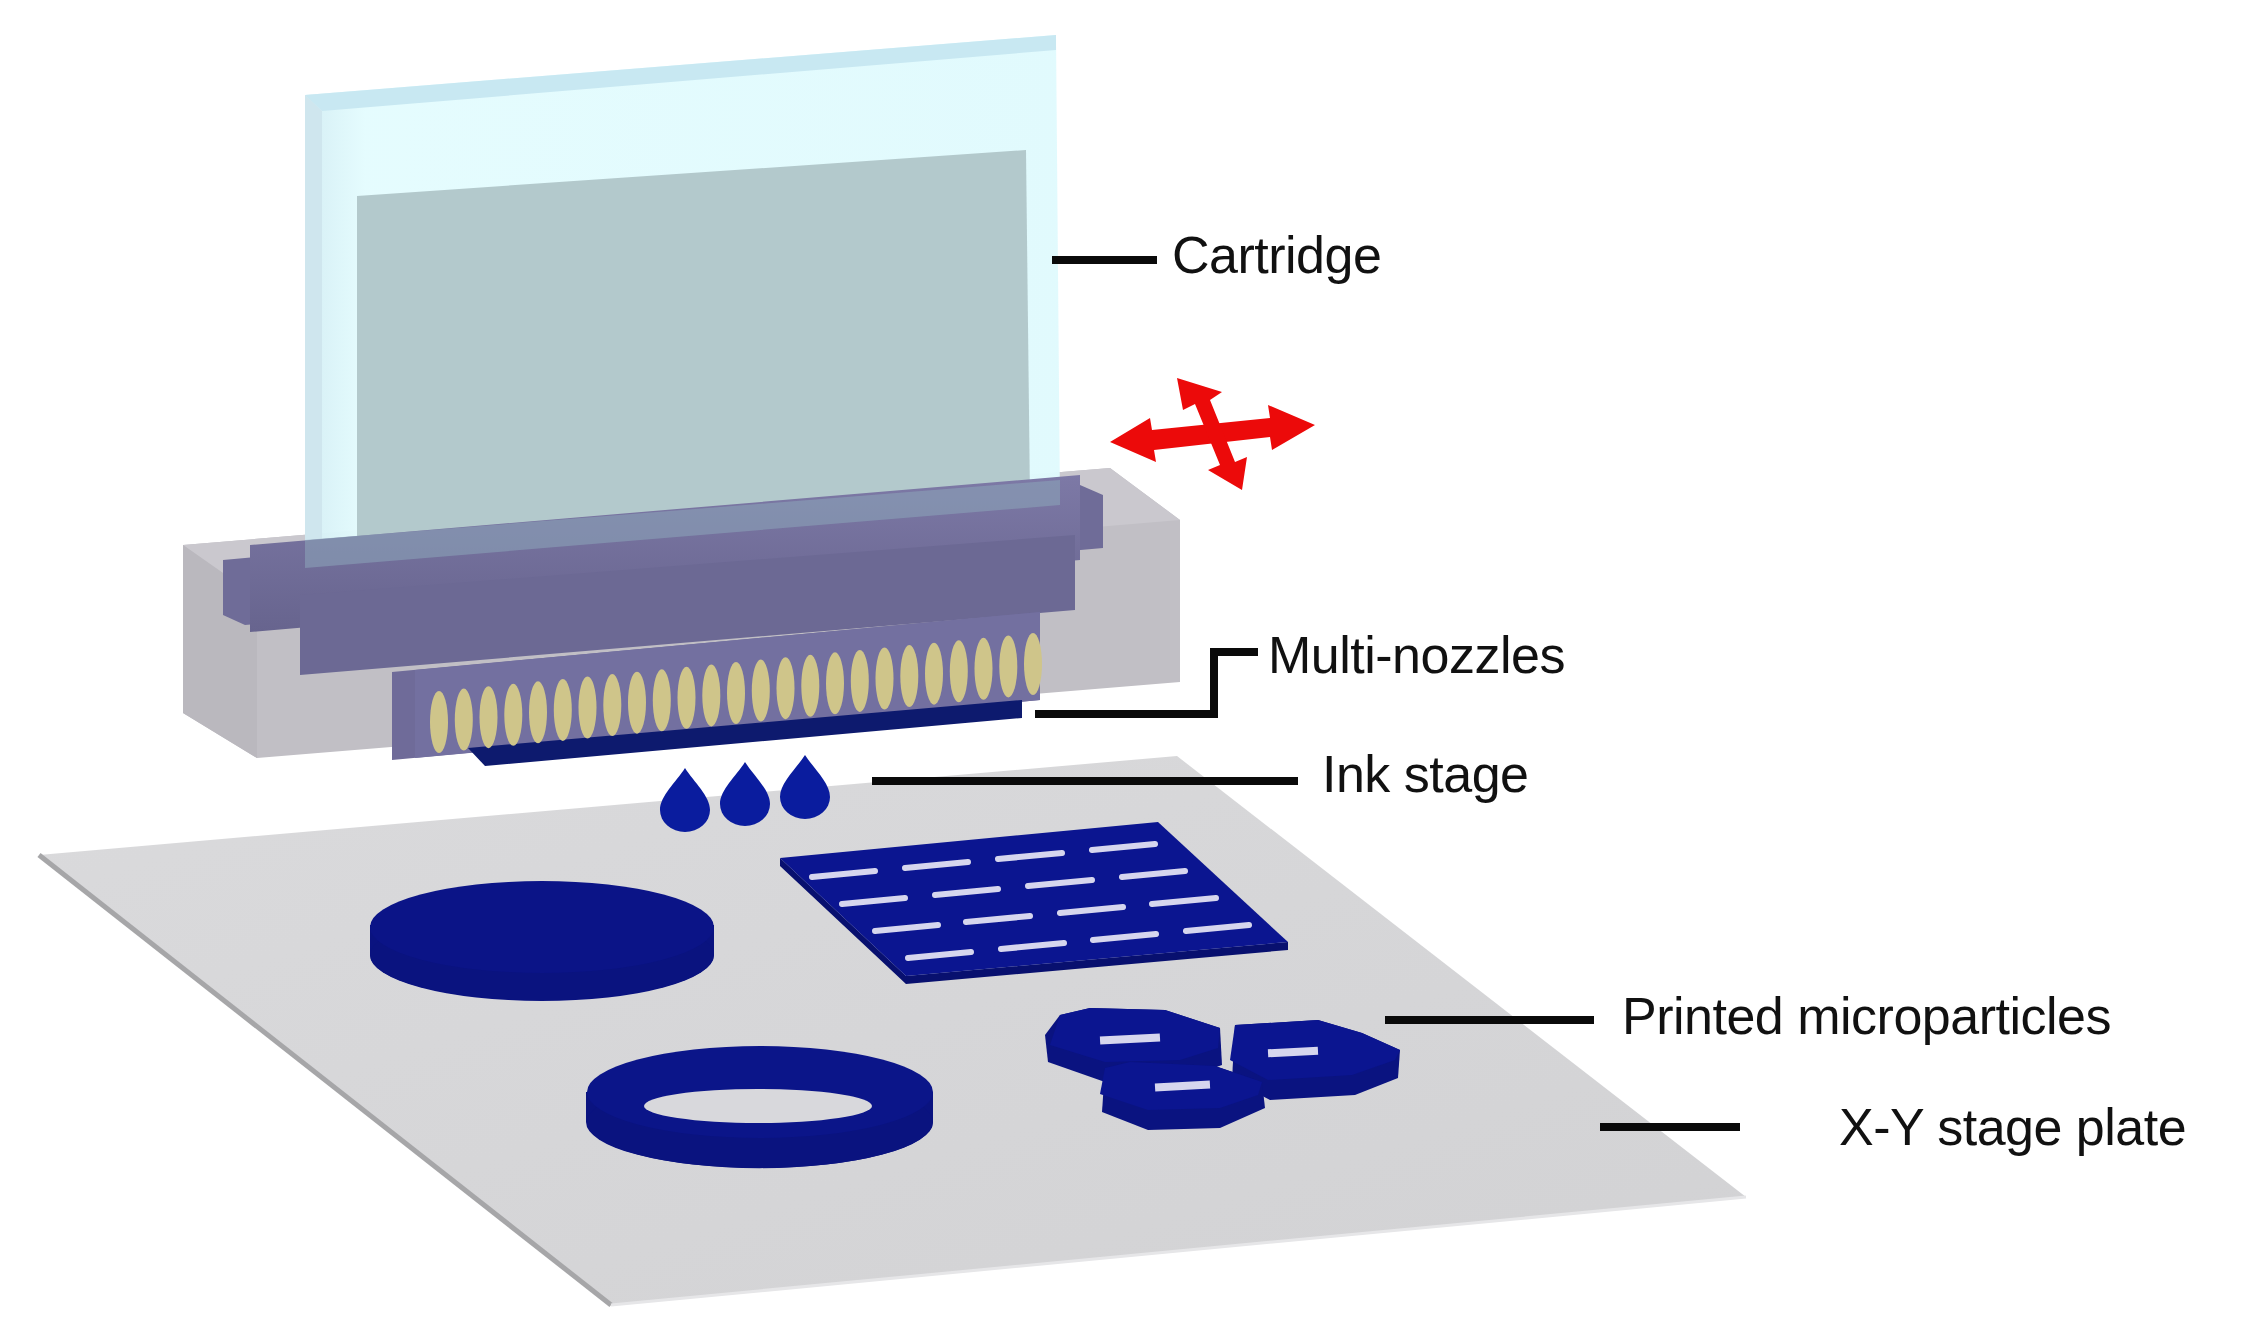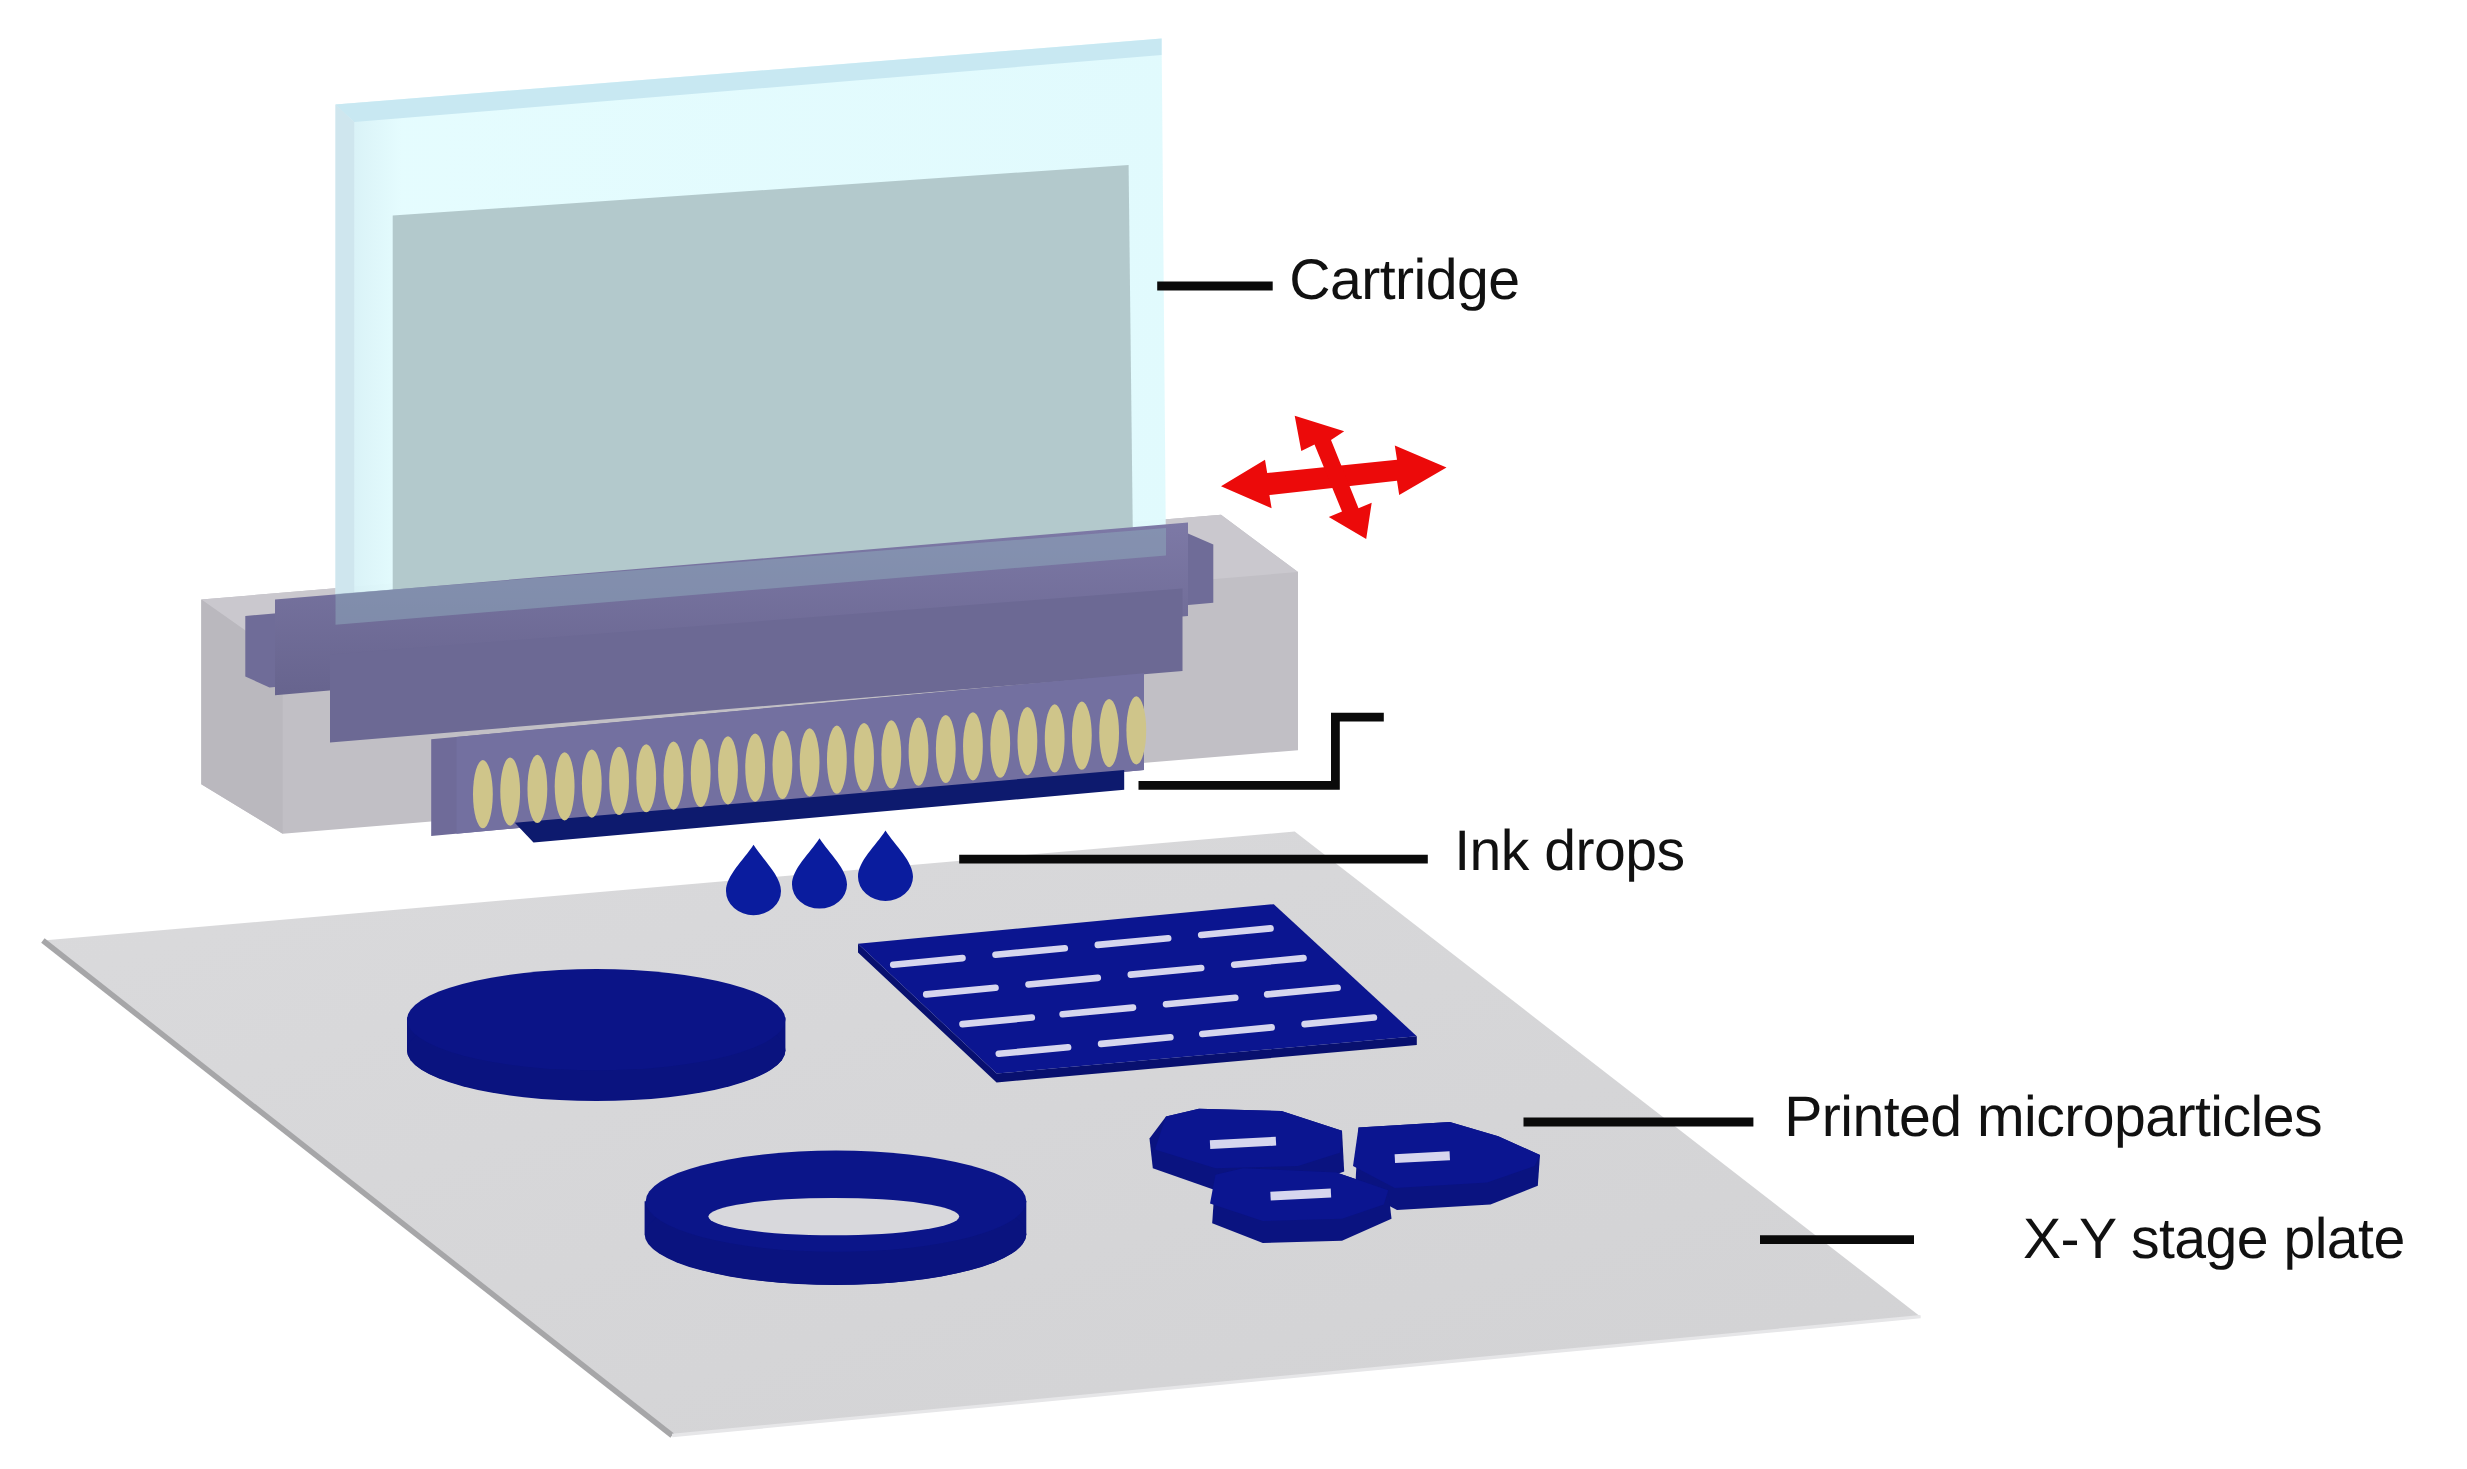--- a/index.html
+++ b/index.html
@@ -162,16 +162,17 @@
   <g stroke="#0a0a0a" stroke-width="8" fill="none" stroke-linecap="butt">
     <line x1="1052" y1="260" x2="1157" y2="260"></line>
     <polyline points="1035,714 1214,714 1214,652 1258,652"></polyline>
     <line x1="872" y1="781" x2="1298" y2="781"></line>
     <line x1="1385" y1="1020" x2="1594" y2="1020"></line>
     <line x1="1600" y1="1127" x2="1740" y2="1127"></line>
   </g>
 </svg>
 
 <div class="label" style="left:1172px; top:229px;">Cartridge</div>
-<div class="label" style="left:1322px; top:748px;">Ink drops</div>
+<div class="label" style="left:1268px; top:629px;">Multi-nozzles</div>
+<div class="label" style="left:1322px; top:748px;">Ink stage</div>
 <div class="label" style="left:1622px; top:990px;">Printed microparticles</div>
 <div class="label" style="left:1839px; top:1101px;">X-Y stage plate</div>
 </div>
 
 </body></html>

